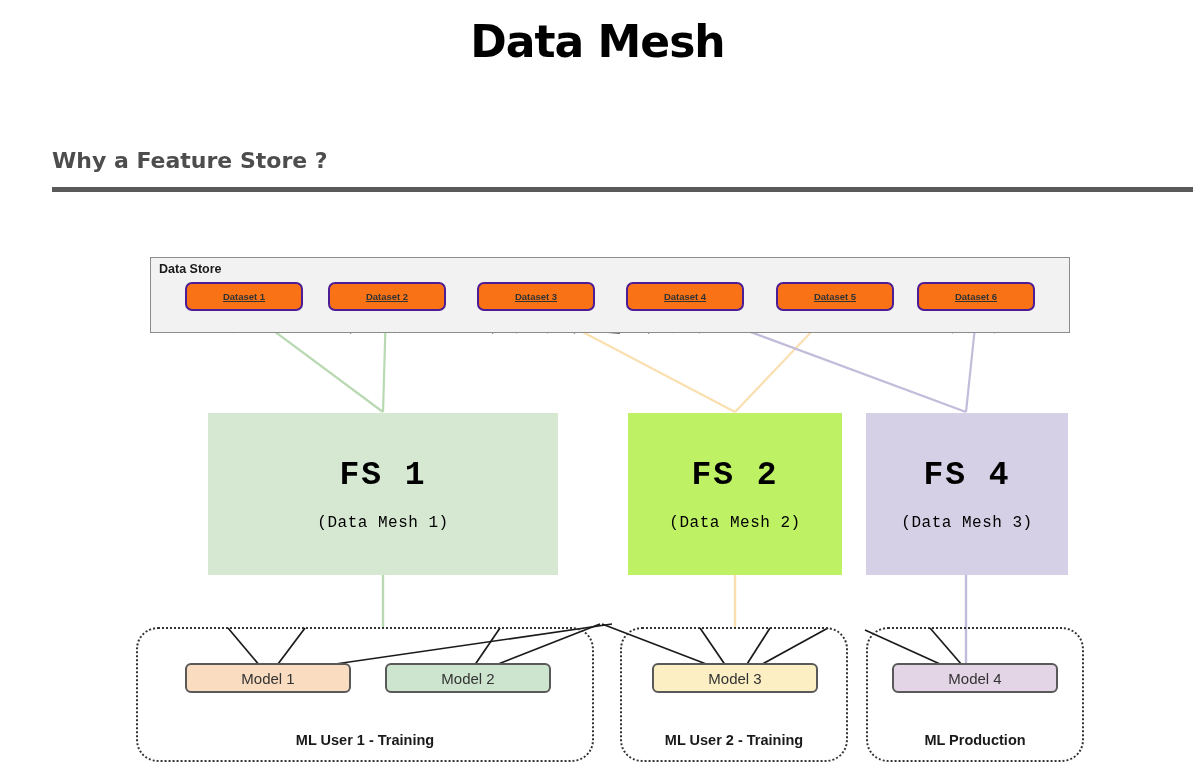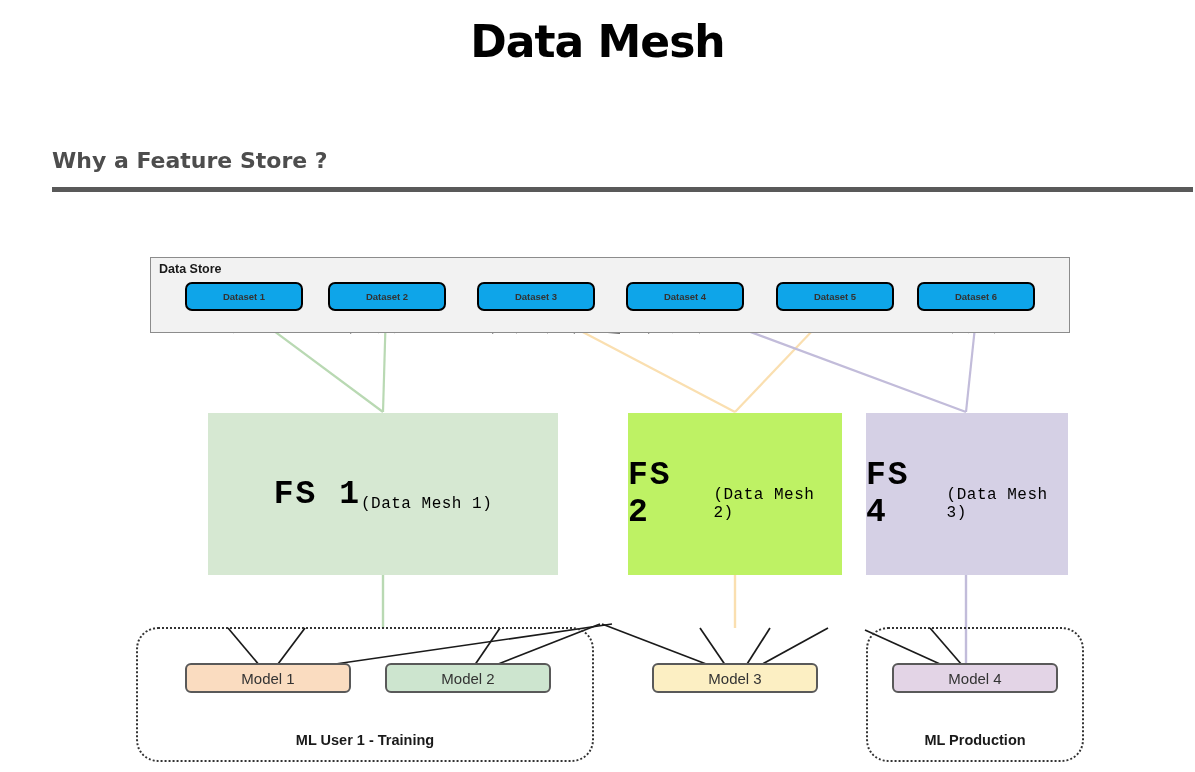--- a/index.html
+++ b/index.html
@@ -81,36 +81,37 @@
     position: absolute;
     left: 8px; top: 4px;
     font-size: 12.5px;
     font-weight: 700;
     color: #1a1a1a;
   }
   .dataset-box {
     position: absolute;
     top: 24px;
     width: 118px; height: 29px;
-    background: #0ea5e9;
-    border: 2px solid #000000;
+    background: #f97316;
+    border: 2px solid #4c1d95;
     border-radius: 7px;
     display: flex;
     align-items: center;
     justify-content: center;
     font-size: 9.5px;
     font-weight: 600;
     color: #333333;
+    text-decoration: underline;
   }
 
   
   .fs-box {
     position: absolute;
     display: flex;
-    flex-direction: row;
+    flex-direction: column;
     align-items: center;
     justify-content: center;
   }
   .fs-title {
     font-family: "Liberation Mono", monospace;
     font-size: 33px;
     font-weight: 700;
     color: #000000;
     letter-spacing: 2px;
   }
@@ -264,20 +265,23 @@
 
     <div class="fs-box" style="left:866px; top:213px; width:202px; height:162px; background:#d5d0e5;">
       <div class="fs-title">FS 4</div>
       <div class="fs-sub">(Data Mesh 3)</div>
     </div>
 
     <div class="group-box" style="left:136px; top:427px; width:458px; height:135px;">
       <div class="group-label">ML User 1 - Training</div>
     </div>
 
+    <div class="group-box" style="left:620px; top:427px; width:228px; height:135px;">
+      <div class="group-label">ML User 2 - Training</div>
+    </div>
 
     <div class="group-box" style="left:866px; top:427px; width:218px; height:135px;">
       <div class="group-label">ML Production</div>
     </div>
 
     <div class="model-box" style="left:185px; top:463px; width:166px; background:#fadcc0;">Model 1</div>
     <div class="model-box" style="left:385px; top:463px; width:166px; background:#cde5cf;">Model 2</div>
     <div class="model-box" style="left:652px; top:463px; width:166px; background:#fcefc3;">Model 3</div>
     <div class="model-box" style="left:892px; top:463px; width:166px; background:#e3d4e6;">Model 4</div>
 

